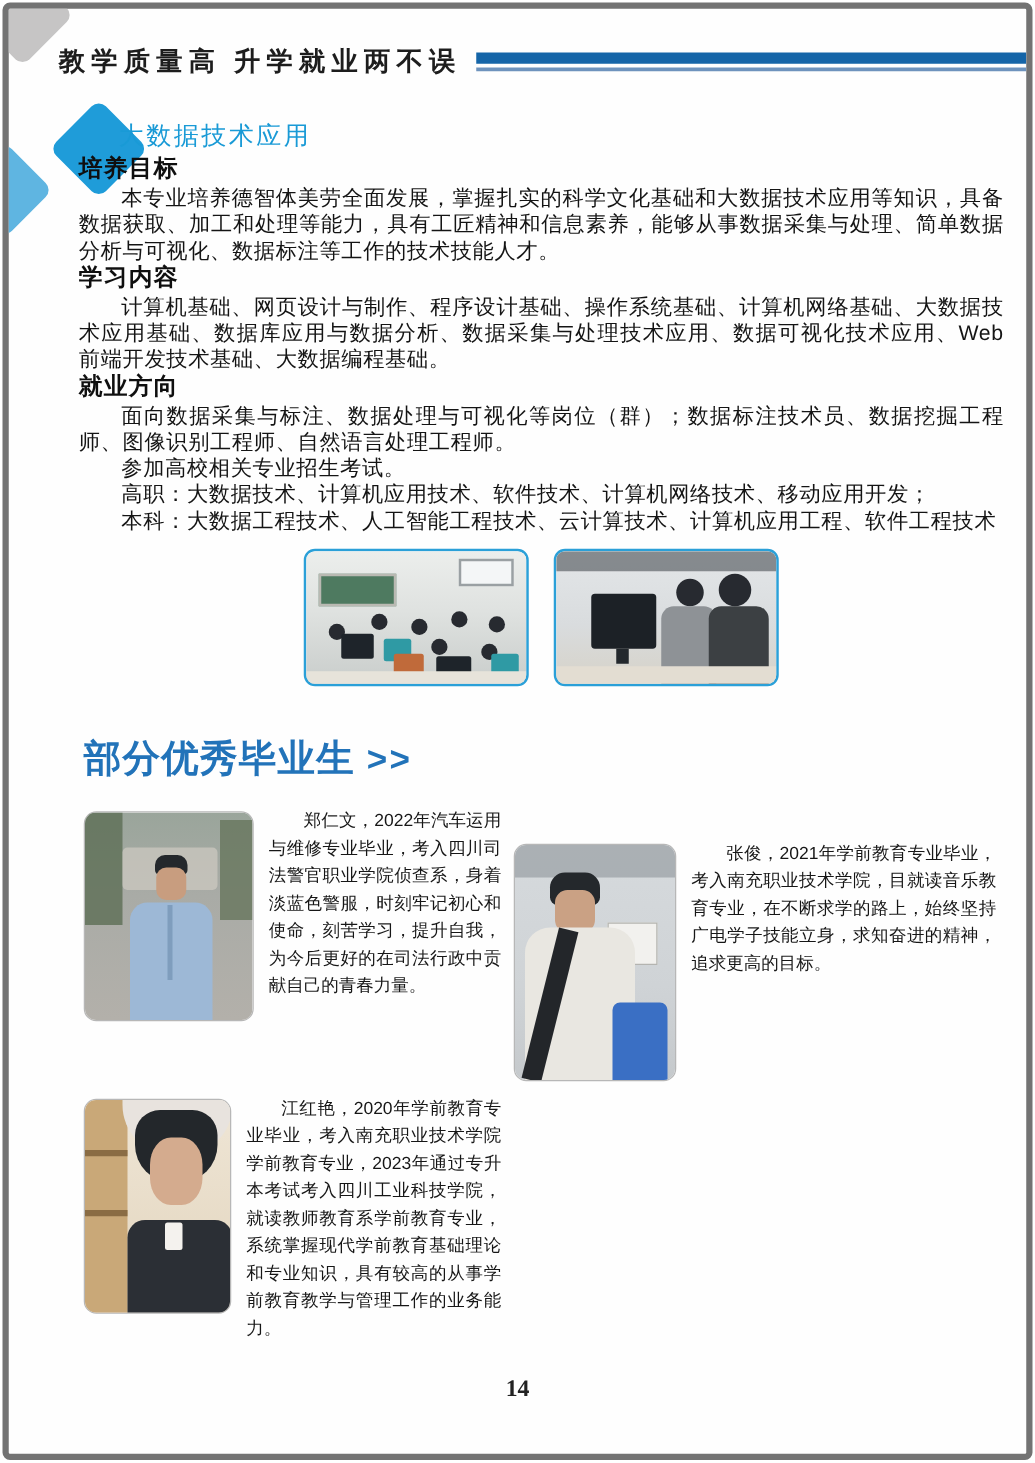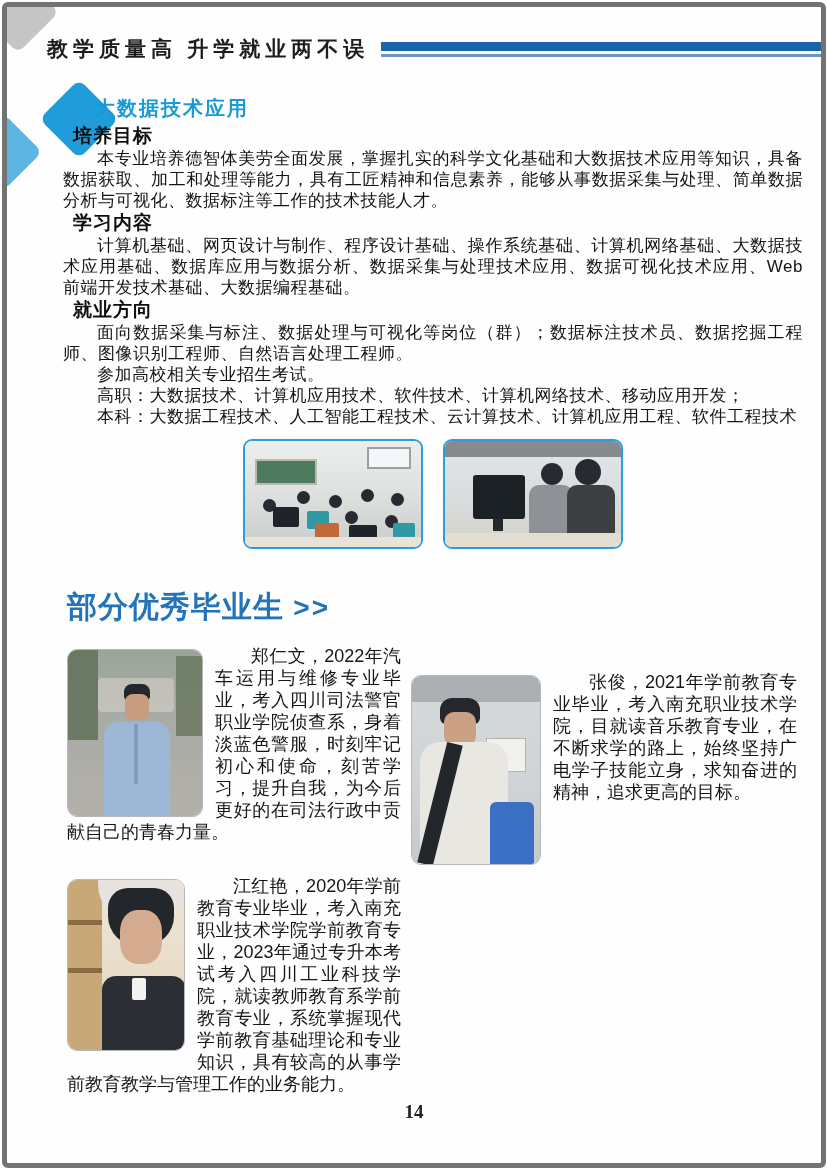--- a/index.html
+++ b/index.html
@@ -14,25 +14,25 @@
   .diamond-light { width:54px; height:54px; left:-30px; top:118px; background:#5fb5e1; }
 
   
   .header { position:absolute; top:28px; left:40px; right:0; display:flex; align-items:center; }
   .slogan { font-family:"Liberation Serif", serif; font-weight:bold; font-size:21px; color:#1d1d1d; letter-spacing:5px; white-space:nowrap; }
   .rule-stack { flex:1; margin-left:12px; }
   .rule-thick { height:9px; background:#1565a8; }
   .rule-thin  { height:3px; background:#6e93bd; margin-top:3px; }
 
   
-  .major-title { position:absolute; left:88px; top:88px; font-size:20px; font-weight:bold; color:#199ad6; letter-spacing:2px; }
+  .major-title { position:absolute; left:88px; top:88px; font-size:20px; font-weight:normal; color:#199ad6; letter-spacing:2px; }
 
   
   .content { position:absolute; left:56px; top:117px; width:740px; color:#141414; }
-  .sec-heading { font-size:19px; font-weight:bold; color:#0f0f0f; line-height:24px; letter-spacing:1px;margin-left:10px; }
+  .sec-heading { font-size:19px; font-weight:bold; color:#0f0f0f; line-height:24px; letter-spacing:1px; }
   .sec-par { font-size:17px; line-height:21px; text-indent:2em; text-align:justify; letter-spacing:0.5px; font-weight:500; }
 
   
   .photo-row { display:flex; justify-content:center; gap:20px; margin-top:12px; }
   .classroom { width:180px; height:110px; border:2px solid #2ba0d8; border-radius:9px; position:relative; overflow:hidden; }
   .classroom * { position:absolute; }
   .lab-bg { inset:0; background:linear-gradient(#eceeec 0%, #dfe2e0 45%, #c9cdcb 100%); }
   .chalkboard { left:10px; top:18px; width:62px; height:26px; background:#4e7a60; border:2px solid #b9b9b2; }
   .window1 { right:10px; top:6px; width:44px; height:22px; background:#f4f6f7; border:2px solid #9aa0a3; }
   .head { width:13px; height:13px; border-radius:50%; background:#272a30; }
@@ -43,21 +43,21 @@
   .pair-bg { inset:0; background:linear-gradient(#e3e6e8 0%, #d9dcde 55%, #d6d2c8 100%); }
   .pair-monitor { left:28px; top:34px; width:52px; height:44px; background:#1c2126; border-radius:3px; }
   .pair-stand { left:48px; top:78px; width:10px; height:12px; background:#23282d; }
   .pair-equip { left:0; top:0; right:0; height:16px; background:#3a4046; opacity:.55; }
   .person { border-radius:10px 10px 0 0; }
 
   
   .grad-heading { position:absolute; left:60px; top:580px; font-size:30px; font-weight:bold; color:#2273b9; letter-spacing:1px;text-align:center; }
   .grad-arrows { font-size:28px; letter-spacing:2px; }
   .profiles { position:absolute; left:60px; top:638px; width:730px; display:grid; grid-template-columns:334px 1fr; column-gap:10px; }
-  .profile { font-size:18px; line-height:22px; color:#161616; text-align:justify; font-weight:500; }
+  .profile { font-size:14px; line-height:22px; color:#161616; text-align:justify; font-weight:500; }
   .profile p { text-indent:2em; }
   .pphoto { float:left; margin:4px 12px 4px 0; border:1px solid #b7b7b7; border-radius:10px; position:relative; overflow:hidden; }
   .pphoto * { position:absolute; }
   .ph-zrw { width:136px; height:168px; }
   .ph-wxr { width:116px; height:152px; }
   .ph-zj  { width:130px; height:190px; }
   .ph-jhy { width:118px; height:172px; }
   .m-top-zj { margin-top:26px; }
   .m-top-jhy { margin-top:6px; }
 

